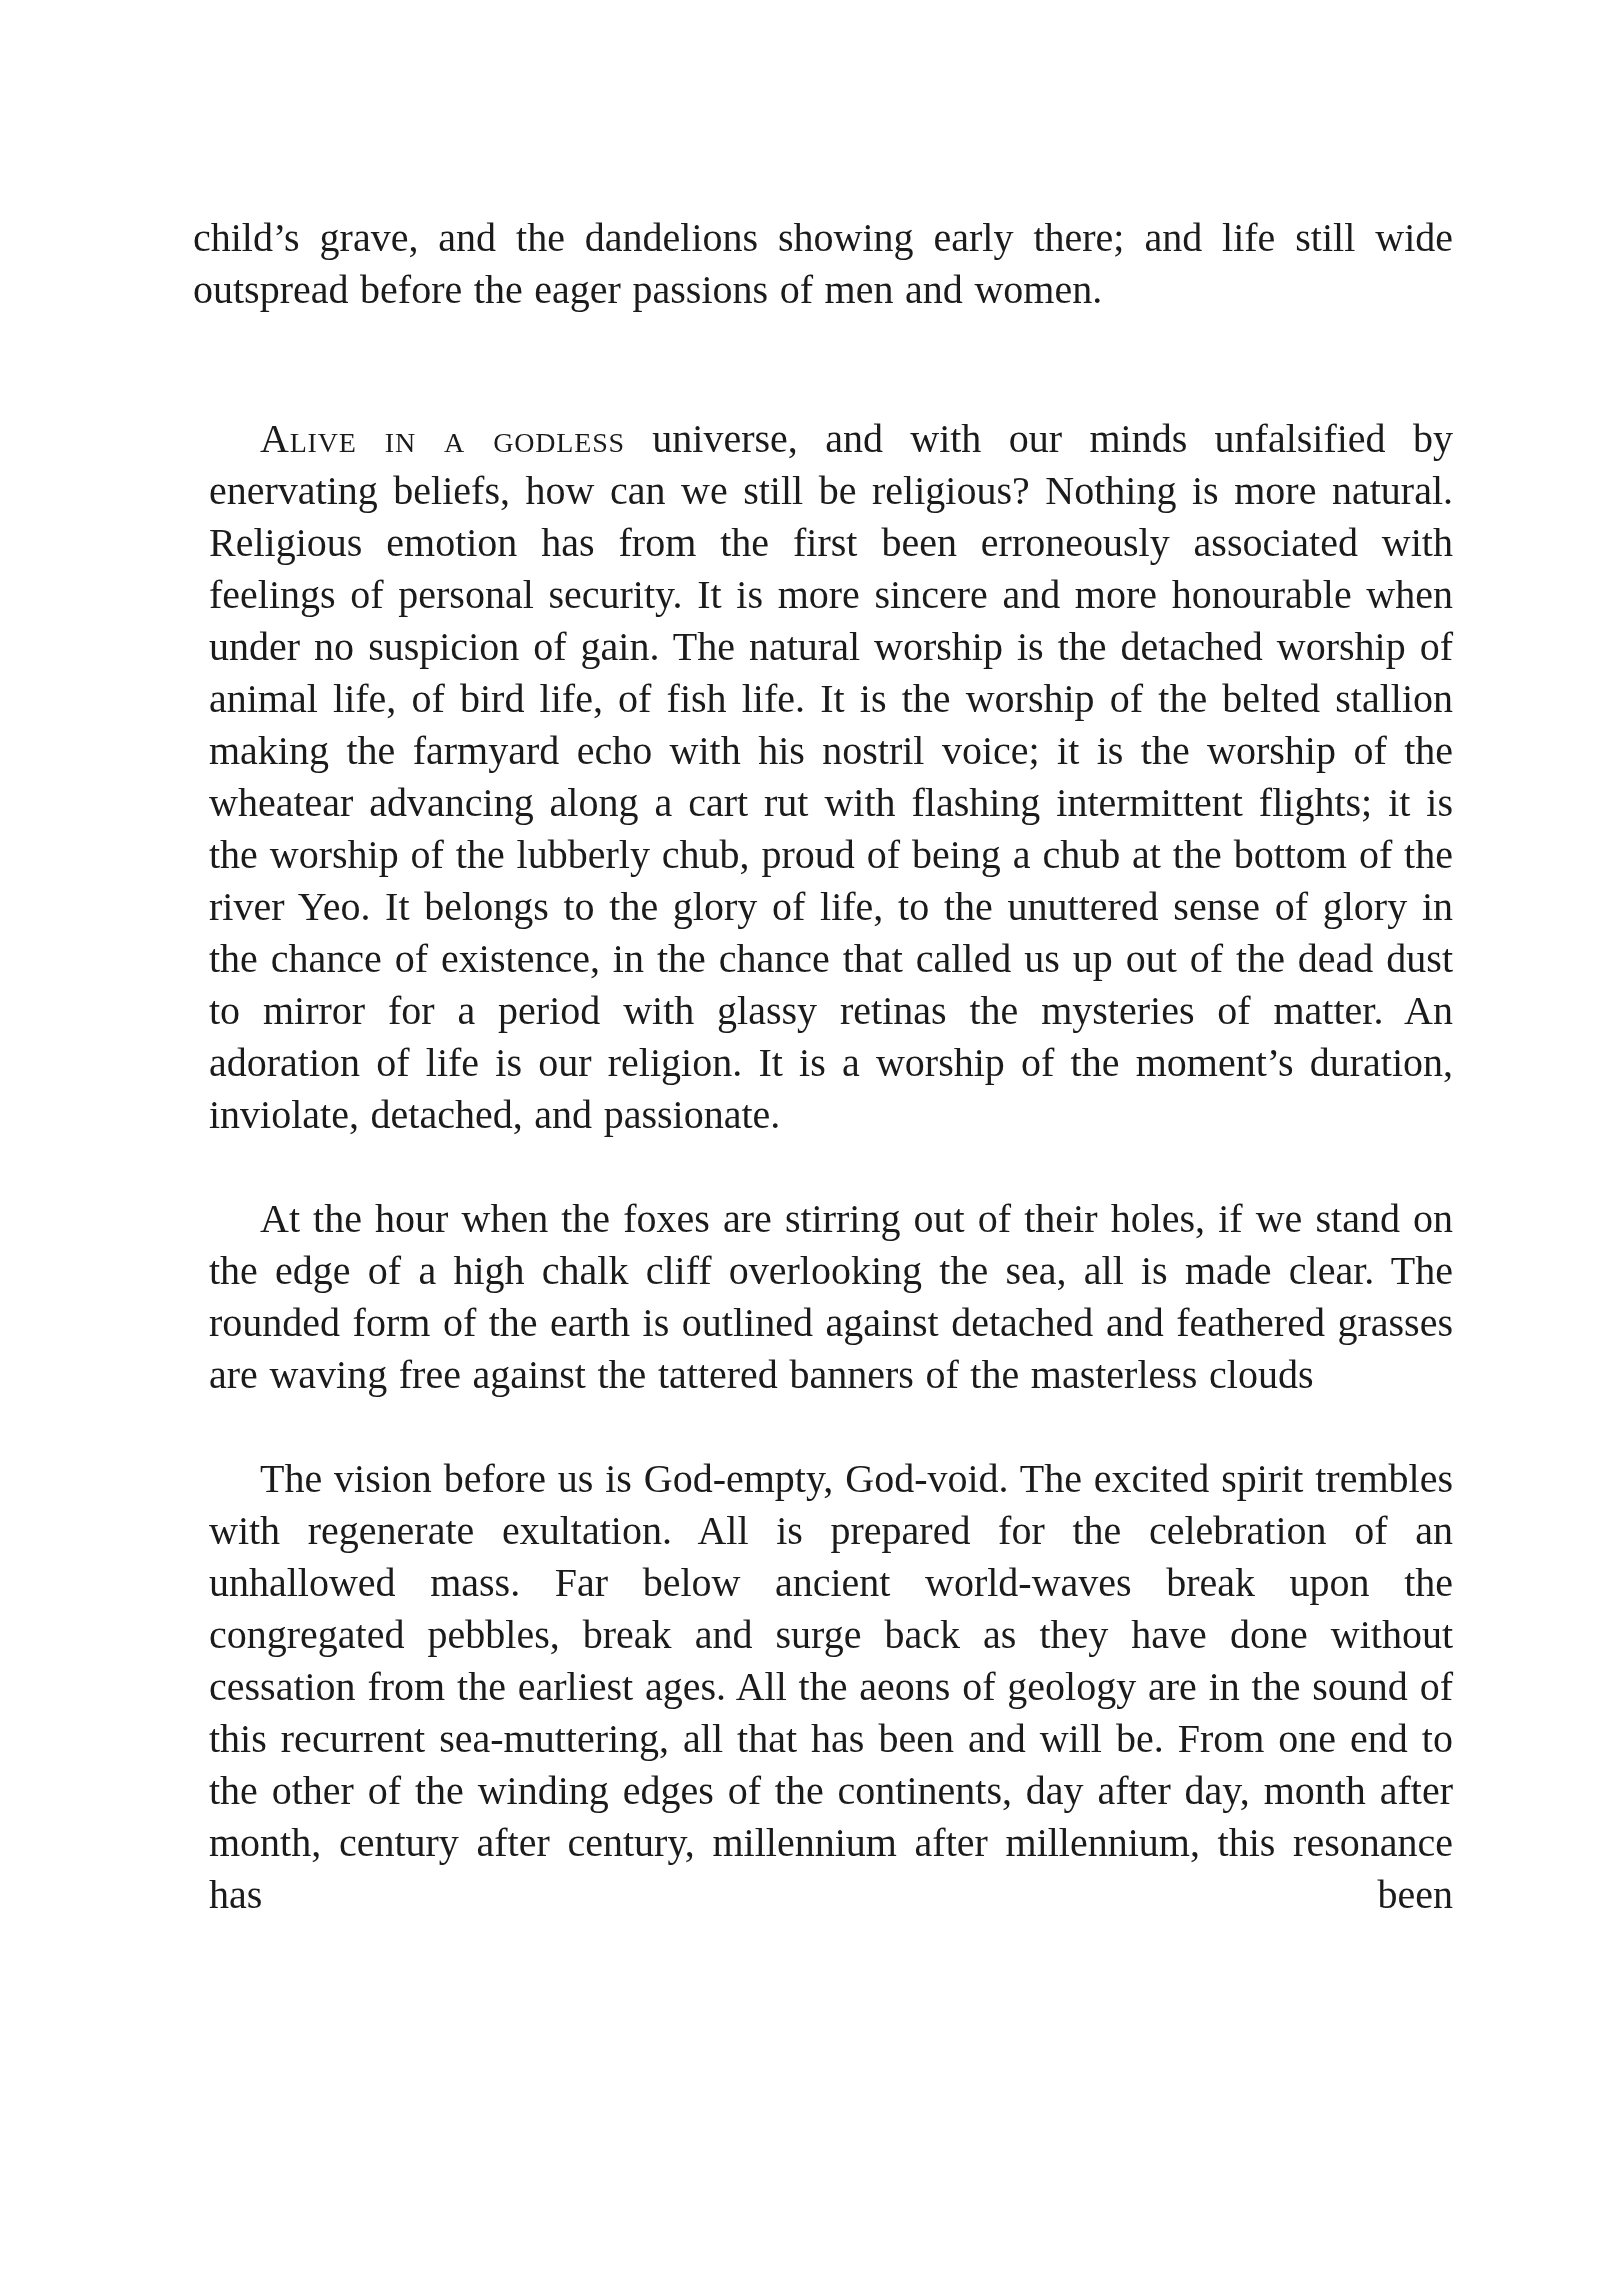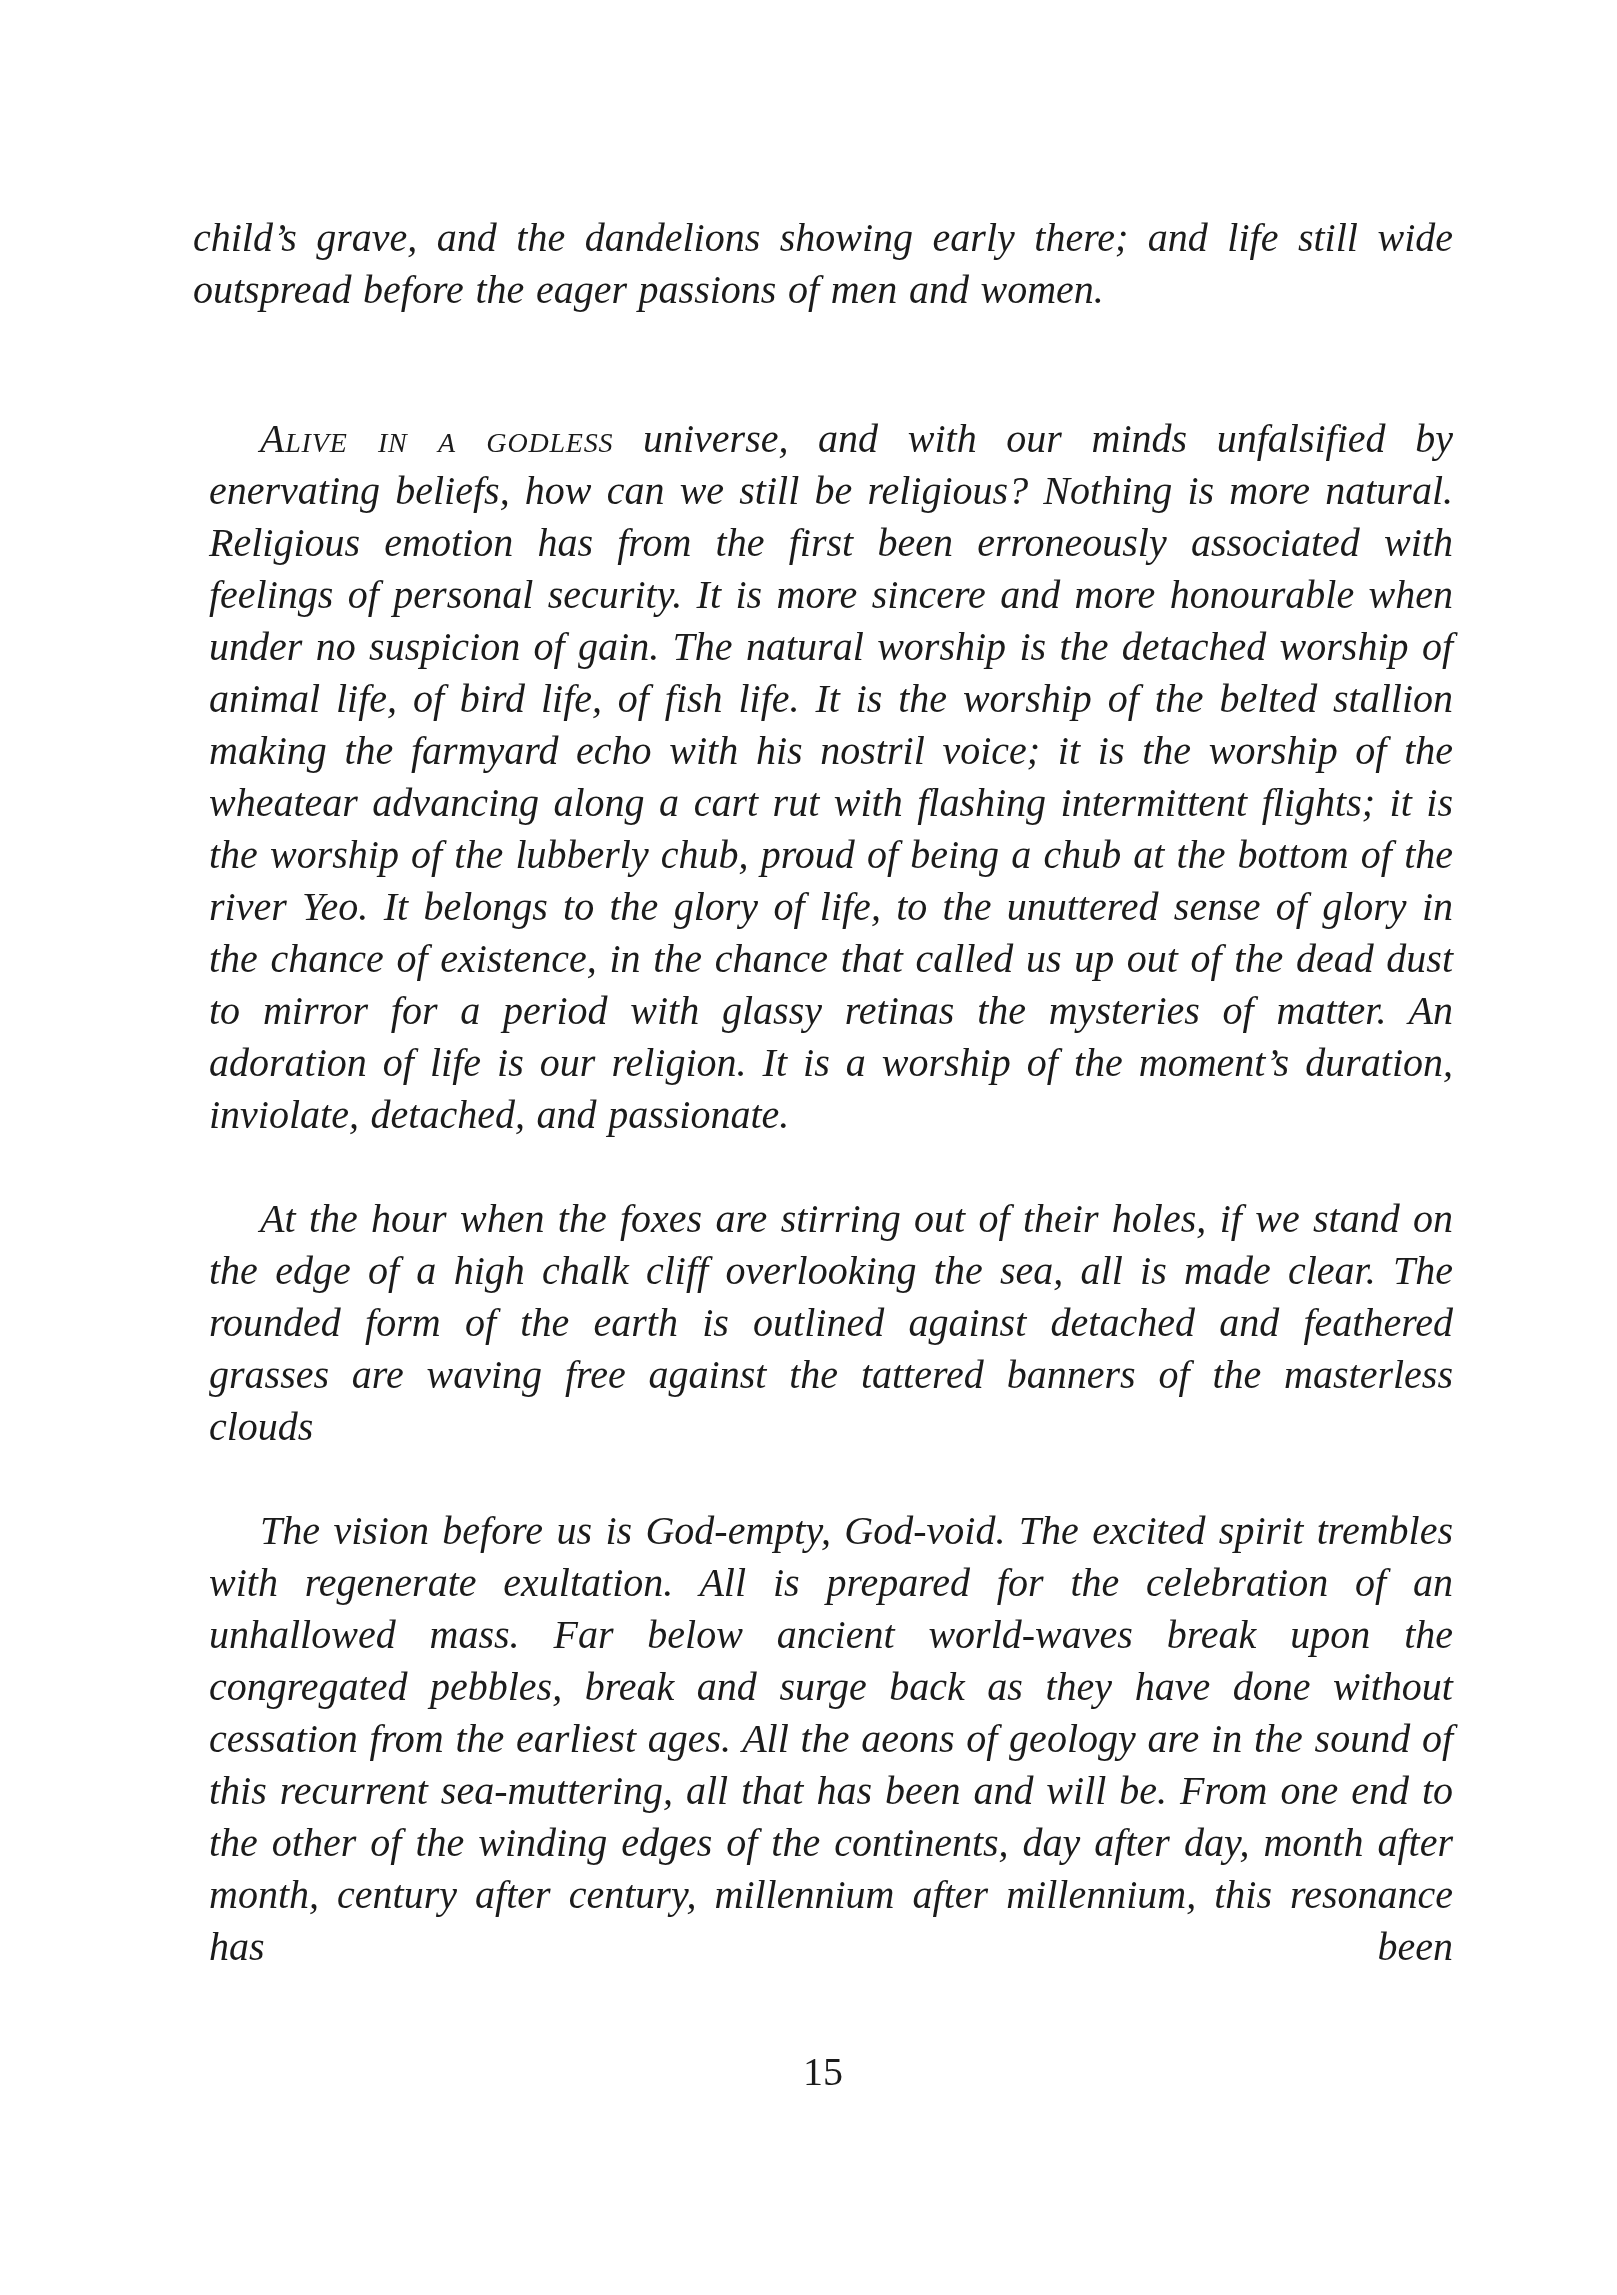--- a/index.html
+++ b/index.html
@@ -14,21 +14,20 @@
     background: #ffffff;
     overflow: hidden;
     font-family: "Liberation Serif", "DejaVu Serif", serif;
     color: #1b1b1b;
   }
   .text-block {
     position: absolute;
     left: 193px;
     top: 212px;
     width: 1260px;
-    font-style: italic;
   }
   .para {
     margin: 0 0 52px 0;
     font-size: 40px;
     line-height: 52px;
     text-align: justify;
     text-justify: inter-word;
     word-spacing: 0.04em;
   }
   .para.indented { text-indent: 51px; margin-left: 16px; }
@@ -58,18 +57,15 @@
     <p class="para continuation"><span>child’s grave, and the dandelions showing early there; and life still wide outspread before the eager passions of men and women.</span></p>
 
     <p class="para section-start indented"><span class="small-caps">Alive in a godless</span><span> universe, and with our minds unfalsified by enervating beliefs, how can we still be religious? Nothing is more natural. Religious emotion has from the first been erroneously associated with feelings of personal security. It is more sincere and more honourable when under no suspicion of gain. The natural worship is the detached worship of animal life, of bird life, of fish life. It is the worship of the belted stallion making the farmyard echo with his nostril voice; it is the worship of the wheatear advancing along a cart rut with flashing intermittent flights; it is the worship of the lubberly chub, proud of being a chub at the bottom of the river Yeo. It belongs to the glory of life, to the unuttered sense of glory in the chance of existence, in the chance that called us up out of the dead dust to mirror for a period with glassy retinas the mysteries of matter. An adoration of life is our religion. It is a worship of the moment’s duration, inviolate, detached, and passionate.</span></p>
 
     <p class="para indented"><span>At the hour when the foxes are stirring out of their holes, if we stand on the edge of a high chalk cliff overlooking the sea, all is made clear. The rounded form of the earth is outlined against detached and feathered grasses are waving free against the tattered banners of the masterless clouds</span></p>
 
     <p class="para indented runs-over"><span>The vision before us is God-empty, God-void. The excited spirit trembles with regenerate exultation. All is prepared for the celebration of an unhallowed mass. Far below ancient world-waves break upon the congregated pebbles, break and surge back as they have done without cessation from the earliest ages. All the aeons of geology are in the sound of this recurrent sea-muttering, all that has been and will be. From one end to the other of the winding edges of the continents, day after day, month after month, century after century, millennium after millennium, this resonance has been</span></p>
 
   </main>
 
-  <footer class="page-footer">
-    <span>15</span>
-  </footer>
 
 </div>
 
 
 </body></html>

